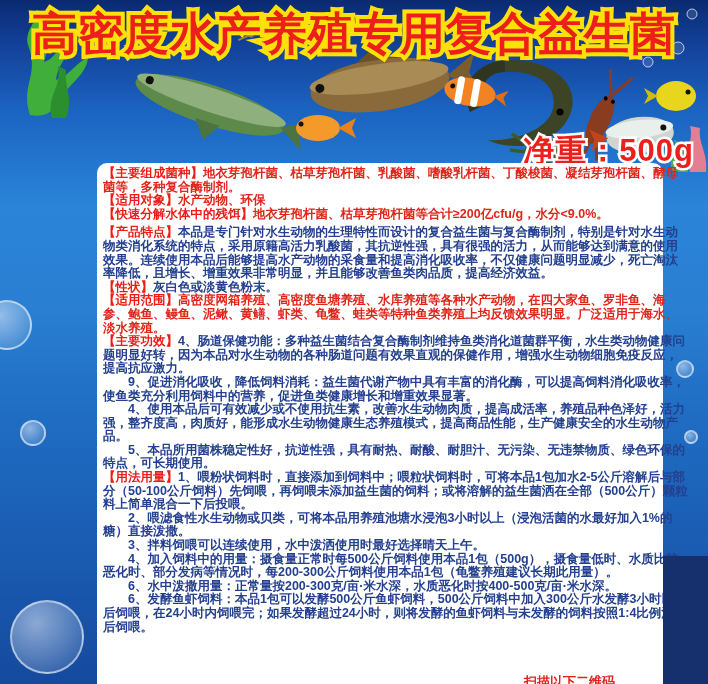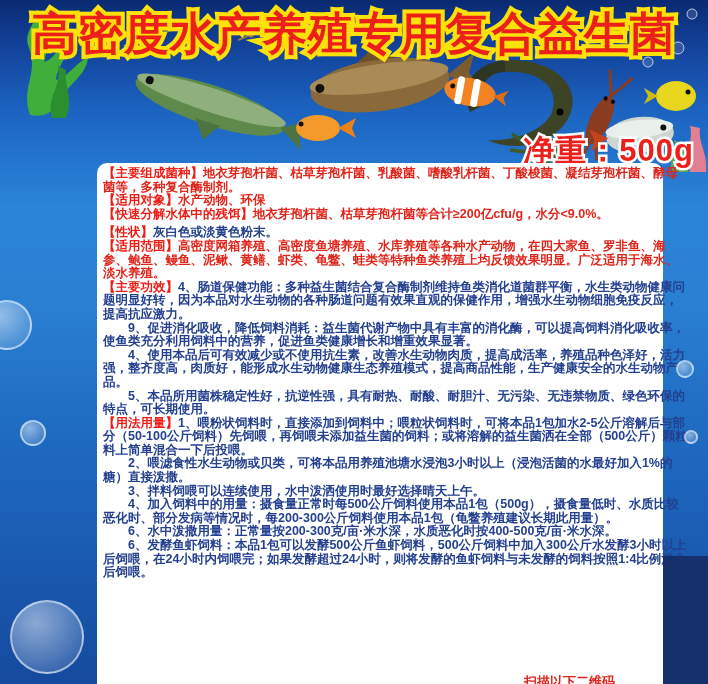--- a/index.html
+++ b/index.html
@@ -157,20 +157,21 @@
   <div class="net">
     <span class="stroke"><span>净重：</span><span>500g</span></span>
     <span class="fill"><span>净重：</span><span>500g</span></span>
   </div>
 
   <div class="panel"></div>
   <div class="sections">
       <p class="sec red"><span class="sec-header">【主要组成菌种】</span><span class="sec-text">地衣芽孢杆菌、枯草芽孢杆菌、乳酸菌、嗜酸乳杆菌、丁酸梭菌、凝结芽孢杆菌、酵母菌等，多种复合酶制剂。</span></p>
       <p class="sec red"><span class="sec-header">【适用对象】</span><span class="sec-text">水产动物、环保</span></p>
       <p class="sec red gap-after"><span class="sec-header">【快速分解水体中的残饵】</span><span class="sec-text">地衣芽孢杆菌、枯草芽孢杆菌等合计≥200亿cfu/g，水分&lt;9.0%。</span></p>
+      <p class="sec blue"><span class="sec-header">【产品特点】</span><span class="sec-text">本品是专门针对水生动物的生理特性而设计的复合益生菌与复合酶制剂，特别是针对水生动物类消化系统的特点，采用原籍高活力乳酸菌，其抗逆性强，具有很强的活力，从而能够达到满意的使用效果。连续使用本品后能够提高水产动物的采食量和提高消化吸收率，不仅健康问题明显减少，死亡淘汰率降低，且增长、增重效果非常明显，并且能够改善鱼类肉品质，提高经济效益。</span></p>
       <p class="sec blue"><span class="sec-header">【性状】</span><span class="sec-text">灰白色或淡黄色粉末。</span></p>
       <p class="sec red"><span class="sec-header">【适用范围】</span><span class="sec-text">高密度网箱养殖、高密度鱼塘养殖、水库养殖等各种水产动物，在四大家鱼、罗非鱼、海参、鲍鱼、鳗鱼、泥鳅、黄鳝、虾类、龟鳖、蛙类等特种鱼类养殖上均反馈效果明显。广泛适用于海水、淡水养殖。</span></p>
       <p class="sec blue"><span class="sec-header">【主要功效】</span><span class="sec-text">4、肠道保健功能：多种益生菌结合复合酶制剂维持鱼类消化道菌群平衡，水生类动物健康问题明显好转，因为本品对水生动物的各种肠道问题有效果直观的保健作用，增强水生动物细胞免疫反应，提高抗应激力。</span></p>
       <p class="sec blue indent"><span class="sec-header"></span><span class="sec-text">9、促进消化吸收，降低饲料消耗：益生菌代谢产物中具有丰富的消化酶，可以提高饲料消化吸收率，使鱼类充分利用饲料中的营养，促进鱼类健康增长和增重效果显著。</span></p>
       <p class="sec blue indent"><span class="sec-header"></span><span class="sec-text">4、使用本品后可有效减少或不使用抗生素，改善水生动物肉质，提高成活率，养殖品种色泽好，活力强，整齐度高，肉质好，能形成水生动物健康生态养殖模式，提高商品性能，生产健康安全的水生动物产品。</span></p>
       <p class="sec blue indent"><span class="sec-header"></span><span class="sec-text">5、本品所用菌株稳定性好，抗逆性强，具有耐热、耐酸、耐胆汁、无污染、无违禁物质、绿色环保的特点，可长期使用。</span></p>
       <p class="sec blue"><span class="sec-header">【用法用量】</span><span class="sec-text">1、喂粉状饲料时，直接添加到饲料中；喂粒状饲料时，可将本品1包加水2-5公斤溶解后与部分（50-100公斤饲料）先饲喂，再饲喂未添加益生菌的饲料；或将溶解的益生菌洒在全部（500公斤）颗粒料上简单混合一下后投喂。</span></p>
       <p class="sec blue indent"><span class="sec-header"></span><span class="sec-text">2、喂滤食性水生动物或贝类，可将本品用养殖池塘水浸泡3小时以上（浸泡活菌的水最好加入1%的糖）直接泼撒。</span></p>
       <p class="sec blue indent"><span class="sec-header"></span><span class="sec-text">3、拌料饲喂可以连续使用，水中泼洒使用时最好选择晴天上午。</span></p>
       <p class="sec blue indent"><span class="sec-header"></span><span class="sec-text">4、加入饲料中的用量：摄食量正常时每500公斤饲料使用本品1包（500g），摄食量低时、水质比较恶化时、部分发病等情况时，每200-300公斤饲料使用本品1包（龟鳖养殖建议长期此用量）。</span></p>

